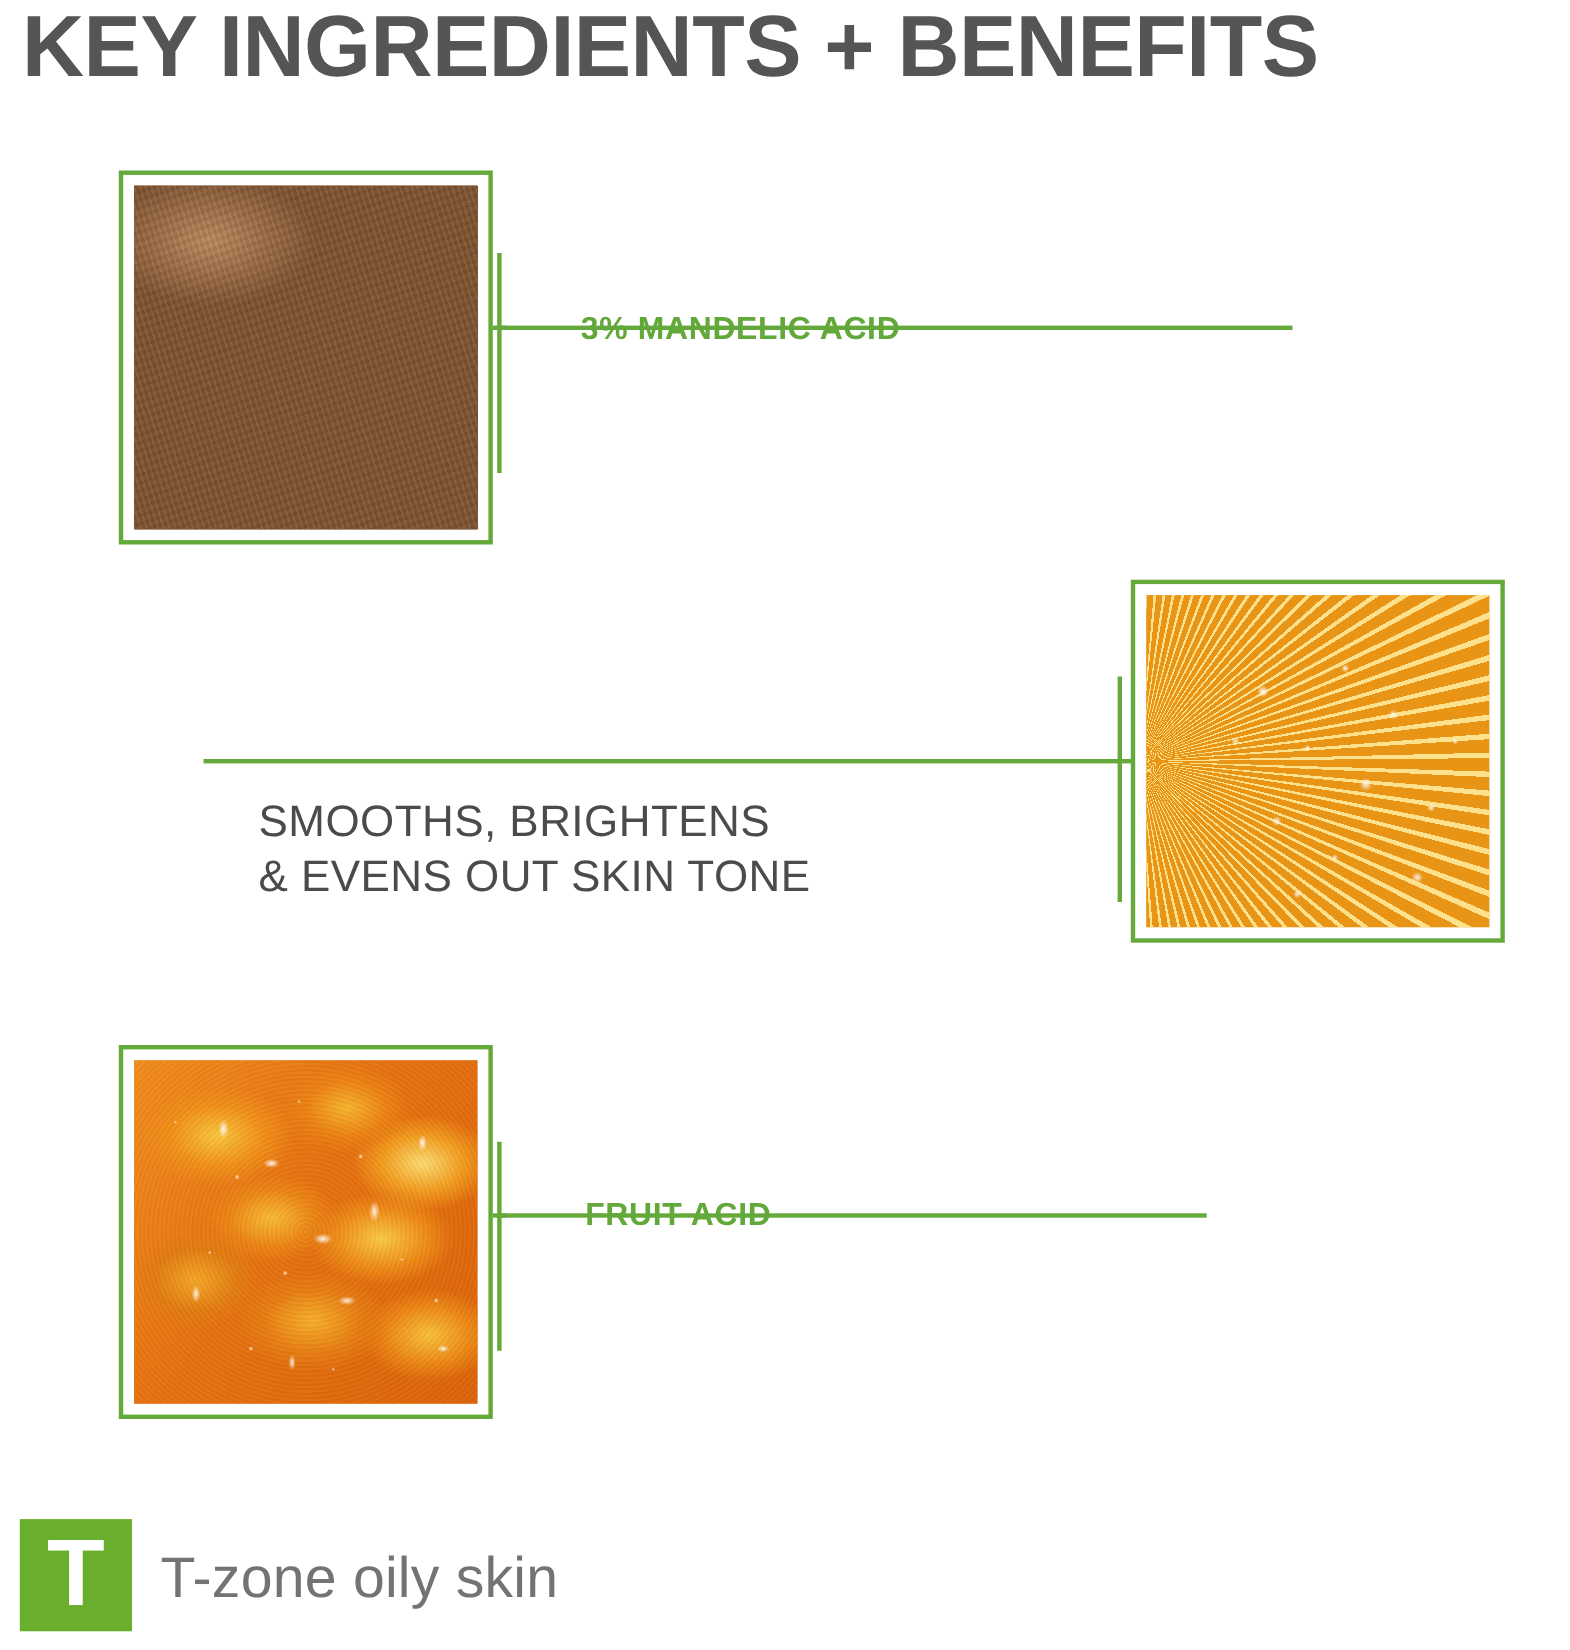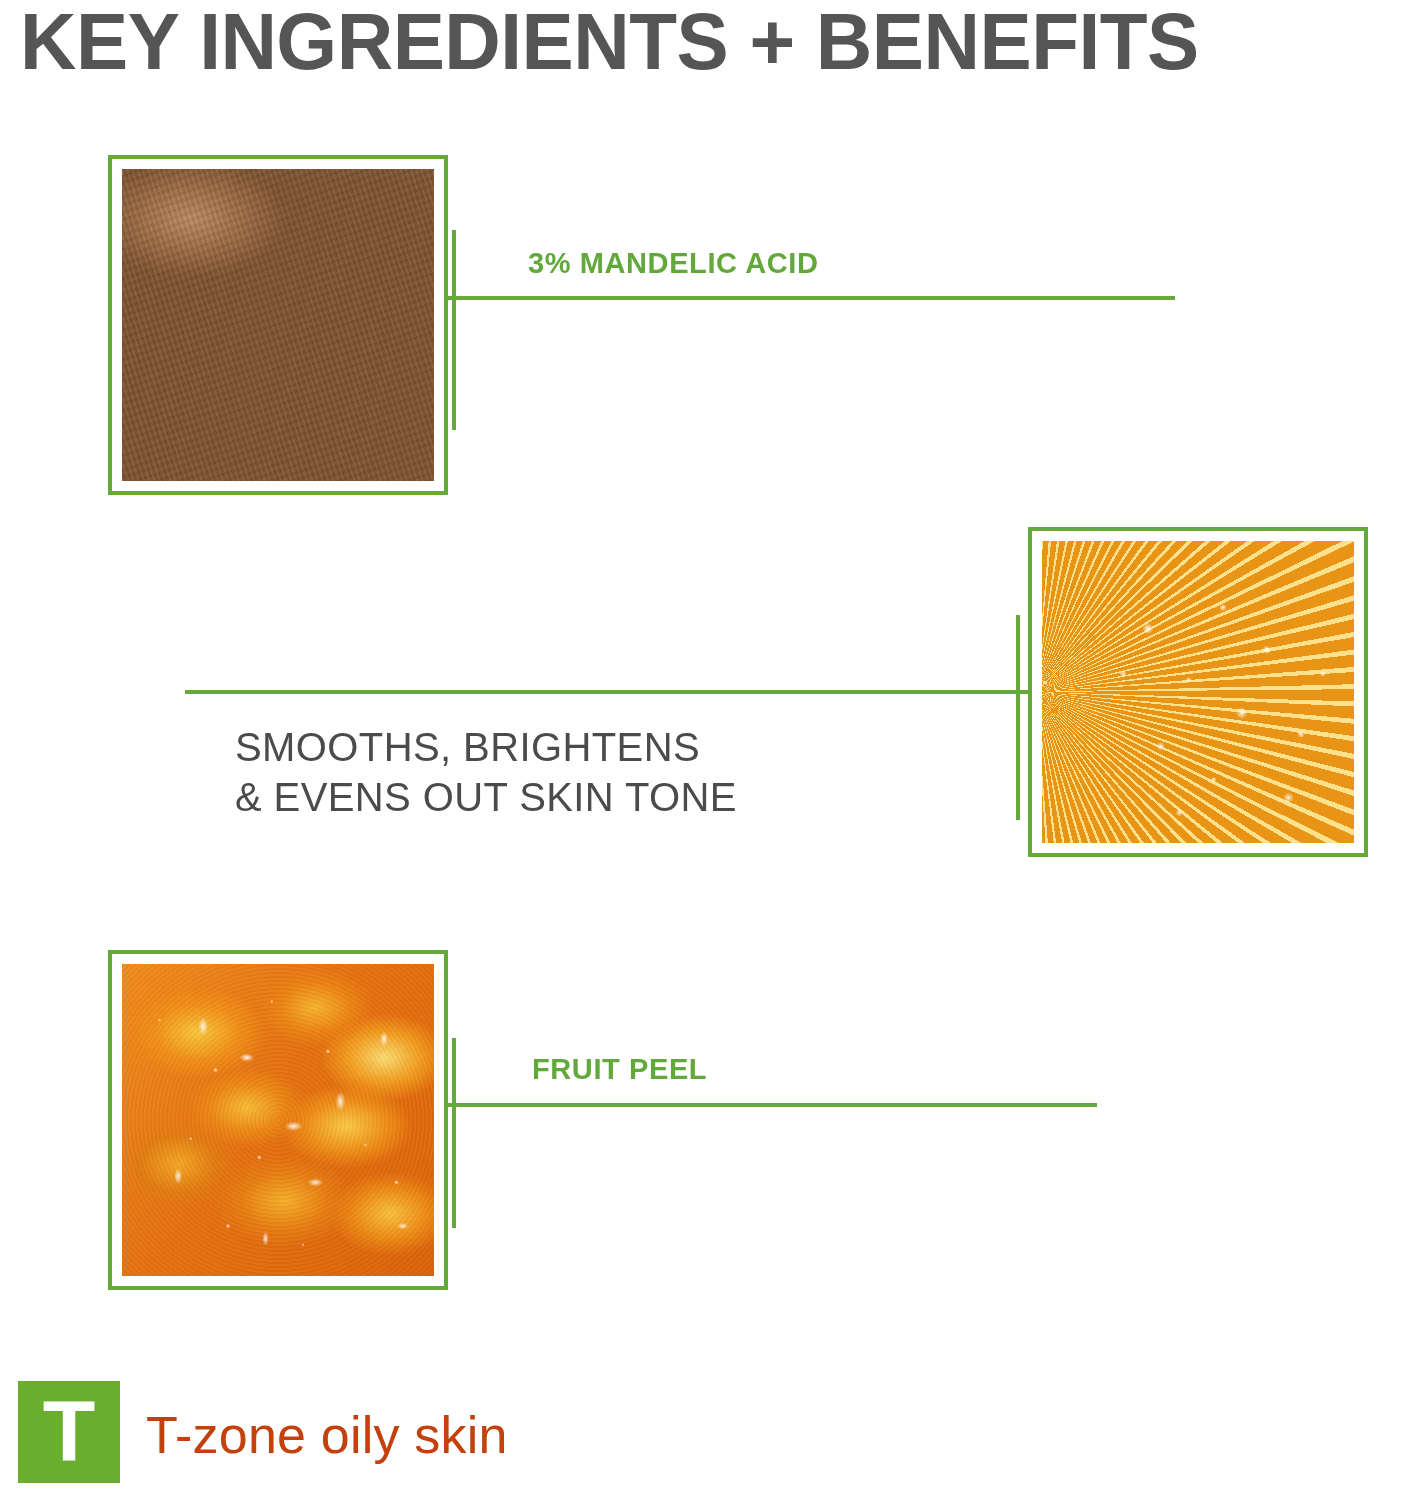--- a/index.html
+++ b/index.html
@@ -160,20 +160,21 @@
 
   
   .ingredient-name {
     position:absolute;
     font-weight:700;
     font-size:29px;
     line-height:34px;
     letter-spacing:0.6px;
     color:#62A83A;
     white-space:nowrap;
+    margin-top:36px;
   }
   .benefit-text {
     position:absolute;
     font-weight:400;
     font-size:40px;
     line-height:50px;
     letter-spacing:0.4px;
     color:#4B4B4B;
     white-space:pre-line;
   }
@@ -195,21 +196,21 @@
     color:#ffffff;
     padding-bottom:4px;
   }
   #footer-label {
     position:absolute;
     left:146px; top:1404px;
     font-weight:400;
     font-size:52px;
     line-height:62px;
     letter-spacing:0.2px;
-    color:#c2410c;
+    color:#737373;
     white-space:nowrap;
     text-align:right;
   }
 </style>
 </head>
 <body>
 
 <div id="page">
 
   <div id="page-title">KEY INGREDIENTS + BENEFITS</div>
@@ -238,21 +239,21 @@
 &amp; EVENS OUT SKIN TONE</div>
 
   <div class="img-frame" style="left:108px; top:950px; width:340px; height:340px;">
     <div class="img-inner tex-peel"></div>
   </div>
 
   <div class="h-line" style="left:448px; top:1103px; width:12px;"></div>
   <div class="v-line" style="left:452px; top:1038px; height:190px;"></div>
   <div class="h-line" style="left:452px; top:1103px; width:645px;"></div>
 
-  <div class="ingredient-name" style="left:532px; top:1052px;">FRUIT PEEL</div>
+  <div class="ingredient-name" style="left:532px; top:1052px;">FRUIT ACID</div>
 
 
   <div id="footer-badge">
     <div id="footer-badge-letter">T</div>
   </div>
   <div id="footer-label">T-zone oily skin</div>
 
 </div>
 
 </body></html>

